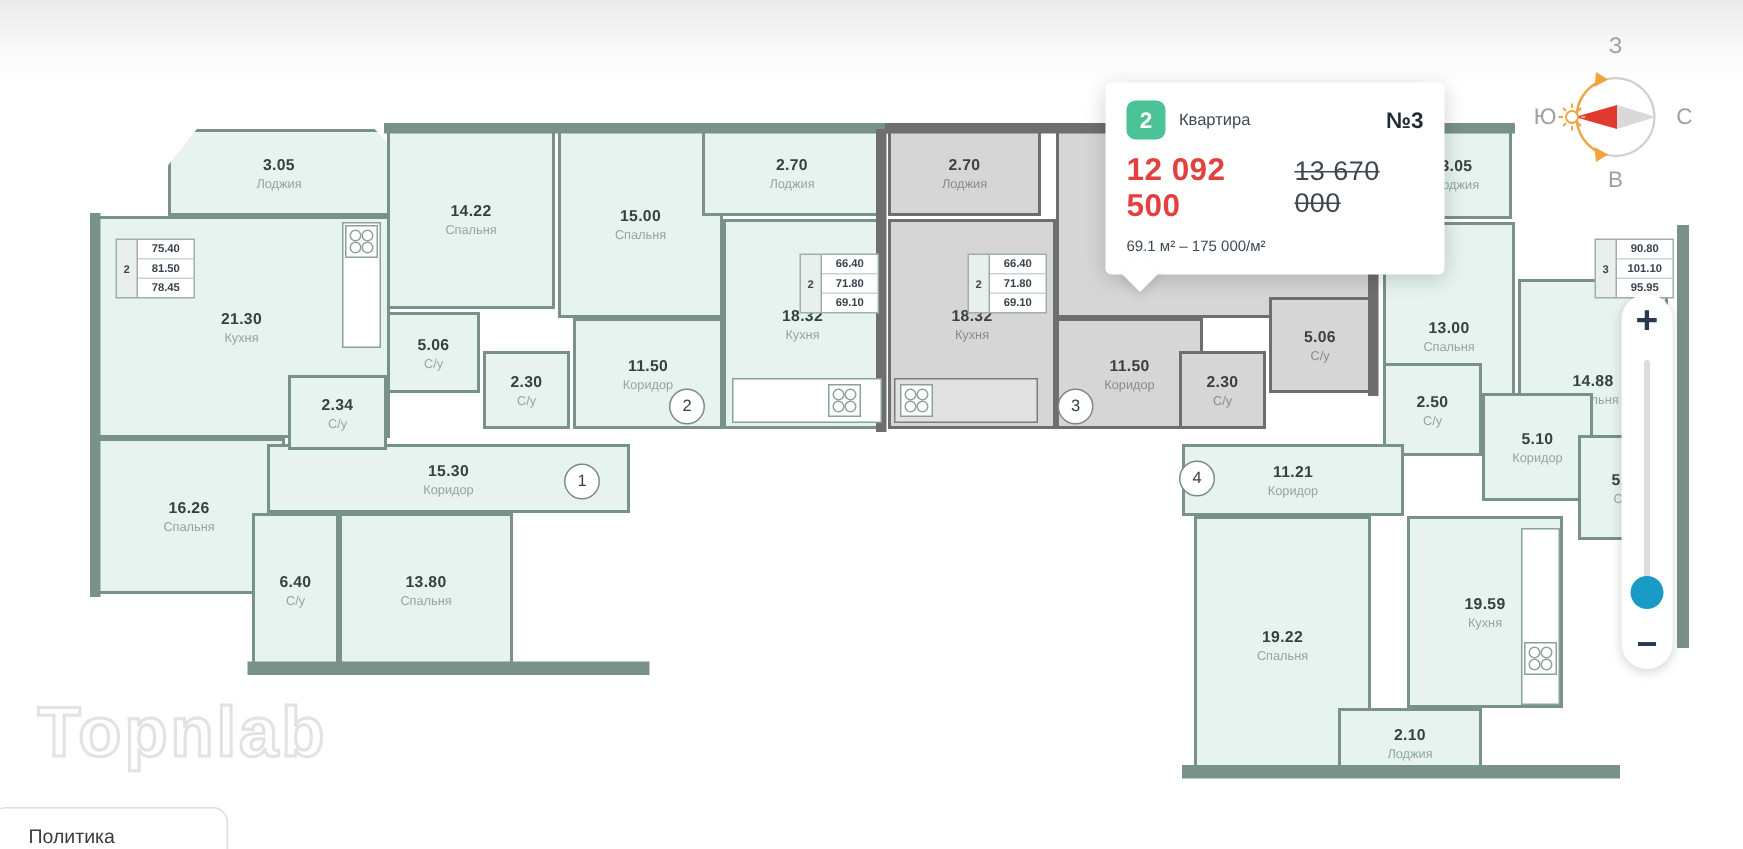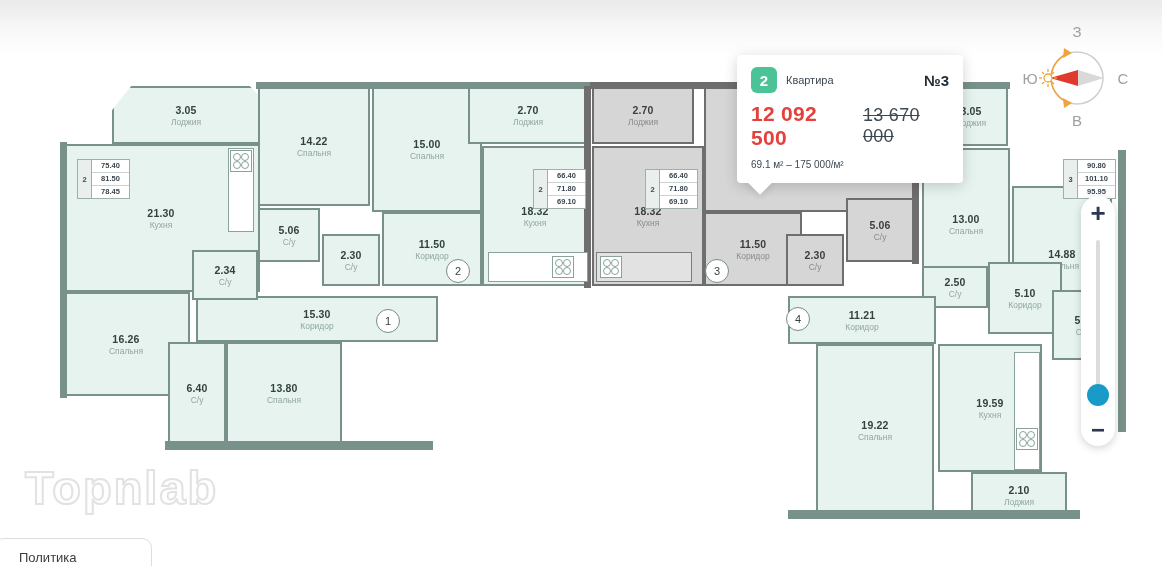--- a/index.html
+++ b/index.html
@@ -84,21 +84,21 @@
           <b>21.30</b>
           <span>Кухня</span>
         </div>
       </div>
       <div class="room mint" style="left: 62px; top: 292px; width: 128px; height: 104px; text-decoration: underline;">
         <div class="rlabel">
           <b>16.26</b>
           <span>Спальня</span>
         </div>
       </div>
-      <div class="room mint" style="left: 196px; top: 296px; width: 242px; height: 46px;">
+      <div class="room mint" style="left: 178px; top: 296px; width: 242px; height: 46px;">
         <div class="rlabel">
           <b>15.30</b>
           <span>Коридор</span>
         </div>
       </div>
       <div class="room mint" style="left: 192px; top: 250px; width: 66px; height: 50px;">
         <div class="rlabel">
           <b>2.34</b>
           <span>С/у</span>
         </div>
@@ -199,21 +199,21 @@
           <b>13.00</b>
           <span>Спальня</span>
         </div>
       </div>
       <div class="room mint" style="left: 1012px; top: 186px; width: 100px; height: 146px;">
         <div class="rlabel">
           <b>14.88</b>
           <span>Спальня</span>
         </div>
       </div>
-      <div class="room mint" style="left: 922px; top: 242px; width: 66px; height: 42px; margin-top: 24px;">
+      <div class="room mint" style="left: 922px; top: 242px; width: 66px; height: 62px;">
         <div class="rlabel">
           <b>2.50</b>
           <span>С/у</span>
         </div>
       </div>
       <div class="room mint" style="left: 988px; top: 262px; width: 74px; height: 72px;">
         <div class="rlabel">
           <b>5.10</b>
           <span>Коридор</span>
         </div>
@@ -223,33 +223,33 @@
           <b>5.3</b>
           <span>С/у</span>
         </div>
       </div>
       <div class="room mint" style="left: 788px; top: 296px; width: 148px; height: 48px;">
         <div class="rlabel">
           <b>11.21</b>
           <span>Коридор</span>
         </div>
       </div>
-      <div class="room mint" style="left: 816px; top: 344px; width: 118px; height: 172px; padding-left: 19px;">
+      <div class="room mint" style="left: 796px; top: 344px; width: 118px; height: 172px; padding-left: 19px;">
         <div class="rlabel">
           <b>19.22</b>
           <span>Спальня</span>
         </div>
       </div>
       <div class="room mint" style="left: 938px; top: 344px; width: 104px; height: 128px;">
         <div class="rlabel">
           <b>19.59</b>
           <span>Кухня</span>
         </div>
       </div>
-      <div class="room mint" style="left: 971px; top: 472px; width: 96px; height: 46px;">
+      <div class="room mint" style="left: 892px; top: 472px; width: 96px; height: 46px;">
         <div class="rlabel">
           <b>2.10</b>
           <span>Лоджия</span>
         </div>
       </div>
       <div class="wall" style="left: 256px; top: 82px; width: 336px; height: 7px;"></div>
       <div class="wall gray" style="left: 590px; top: 82px; width: 330px; height: 7px;"></div>
       <div class="wall" style="left: 918px; top: 82px; width: 92px; height: 7px;"></div>
       <div class="wall" style="left: 60px; top: 142px; width: 7px; height: 256px;"></div>
       <div class="wall gray" style="left: 584px; top: 86px; width: 7px; height: 202px;"></div>

